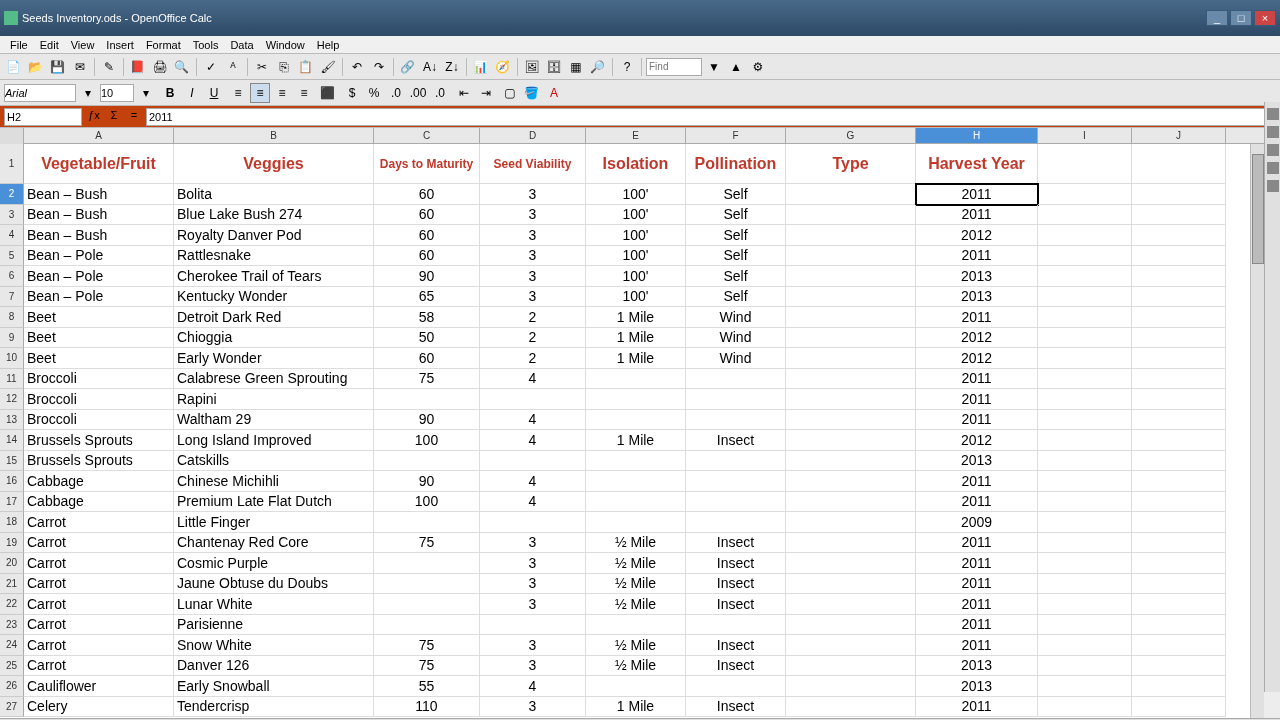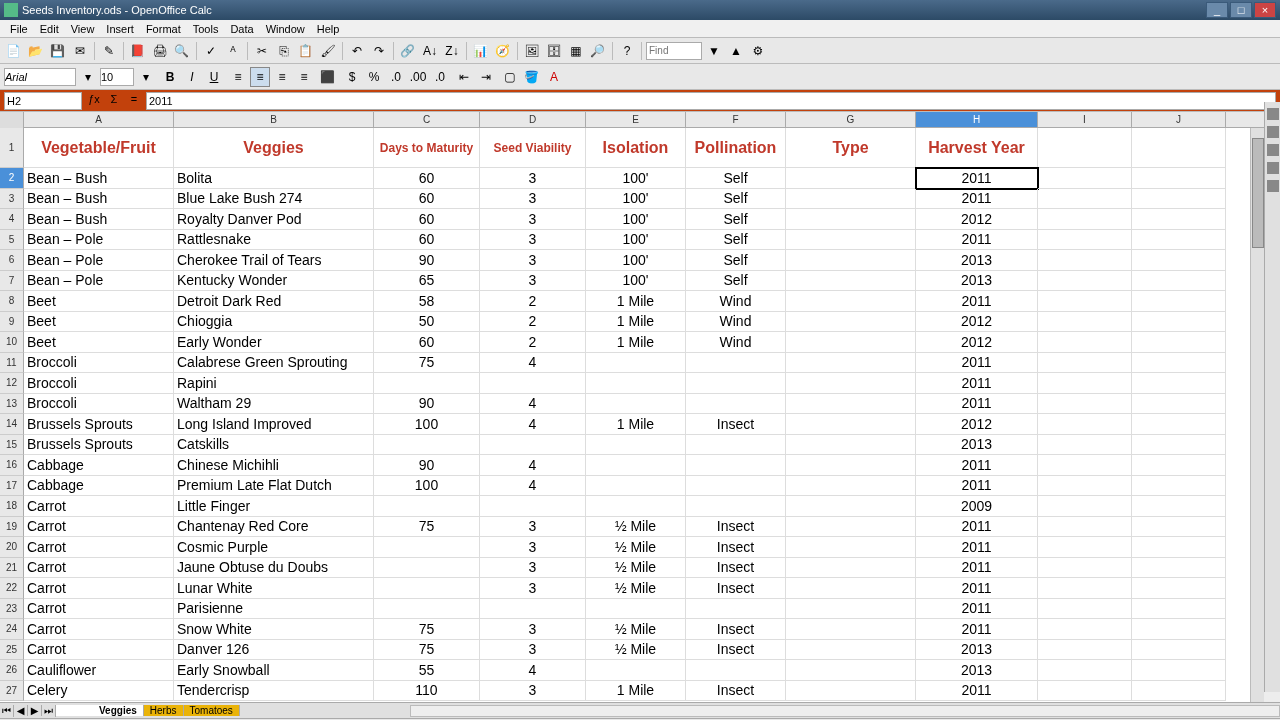--- a/index.html
+++ b/index.html
@@ -1,18 +1,18 @@
 <!DOCTYPE html>
 <html><head>
 <meta charset="utf-8">
 <style>
 * { box-sizing: border-box; margin: 0; padding: 0; }
 body { font-family: Arial, sans-serif; font-size: 11px; background: #ededed; overflow: hidden; width: 1280px; height: 720px; position: relative; }
 
-.titlebar { background: linear-gradient(#4a6a8a,#2c4a66); height: 20px; display: flex; align-items: center; padding: 0 4px; color: #fff; font-size: 11px; }
+.titlebar { background: linear-gradient(#4a6a8a,#2c4a66); height: 36px; display: flex; align-items: center; padding: 0 4px; color: #fff; font-size: 11px; }
 .titlebar .icon { width: 14px; height: 14px; background: #5b8; margin-right: 4px; }
 .titlebar .title { flex: 1; }
 .titlebar .wbtn { width: 22px; height: 16px; background: #6a8aaa; margin-left: 2px; text-align: center; line-height: 14px; border: 1px solid #3a5a7a; }
 .titlebar .close { background: #c44; }
 
 .menubar { background: #f0f0f0; height: 18px; display: flex; align-items: center; padding: 0 4px; font-size: 11px; border-bottom: 1px solid #bbb; }
 .menubar span { padding: 0 6px; cursor: default; }
 
 .toolbar { background: #e8e8e8; height: 26px; display: flex; align-items: center; padding: 0 4px; border-bottom: 1px solid #bbb; gap: 2px; }
 .toolbar .tbtn { width: 20px; height: 20px; display: flex; align-items: center; justify-content: center; font-size: 12px; border: 1px solid transparent; }

